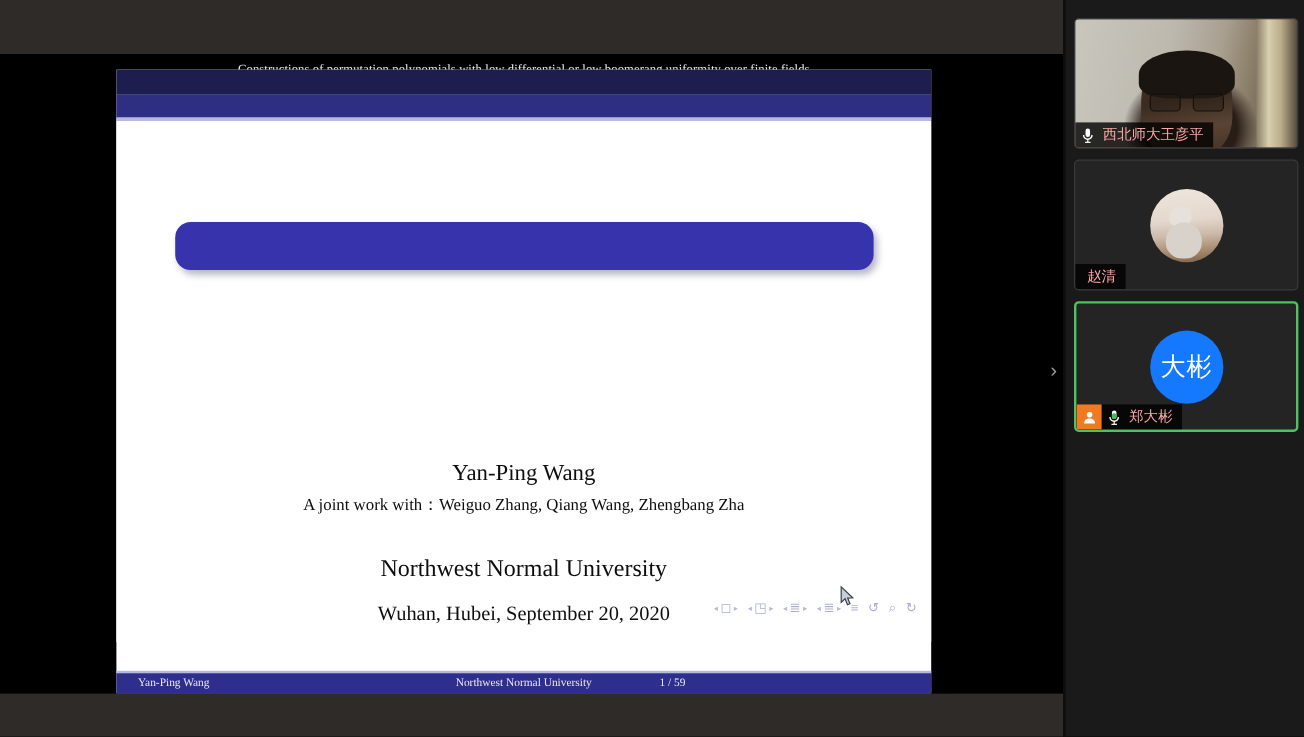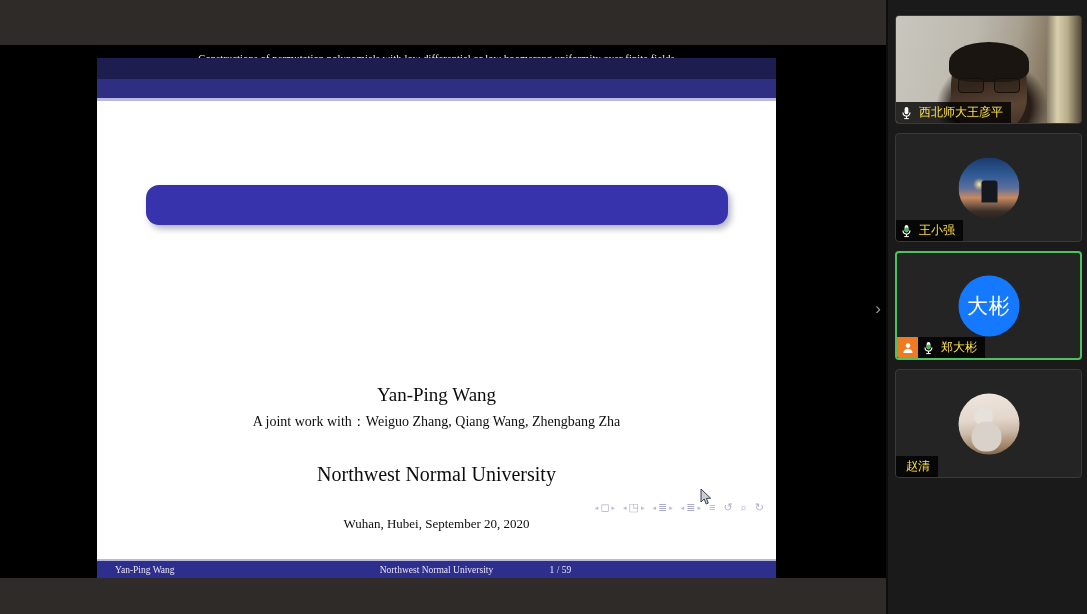--- a/index.html
+++ b/index.html
@@ -119,21 +119,21 @@
     position: absolute;
     left: 0; top: 280px;
     width: 100%;
     text-align: center;
     font-family: "Liberation Serif", serif;
     color: #0d0d0d;
   }
   .author-name { font-size: 19px; line-height: 27px; }
   .author-joint { font-size: 14px; line-height: 27px; }
   .author-inst { font-size: 20px; line-height: 27px; margin-top: 26px; }
-  .author-venue { font-size: 13px; line-height: 22px; margin-top: 25px; }
+  .author-venue { font-size: 17px; line-height: 22px; margin-top: 13px; }
 
   
   .nav-symbols {
     position: absolute;
     right: 12px; bottom: 22px;
     display: flex;
     align-items: center;
     gap: 8px;
     opacity: 0.42;
   }
@@ -374,21 +374,21 @@
   .host-badge svg { display: block; }
   .mic-slot {
     width: 21px; height: 21px;
     display: flex;
     align-items: center;
     justify-content: center;
     flex: 0 0 auto;
   }
   .mic-slot svg { display: block; }
   .name-text {
-    color: #fde047;
+    color: #fca5a5;
     font-family: "DejaVu Sans", sans-serif;
     font-size: 12px;
     line-height: 21px;
     white-space: nowrap;
     padding-left: 2px;
   }
   .nameplate.no-mic { padding-left: 8px; }
 
   
   .cursor {
@@ -494,35 +494,32 @@
             <rect x="3.6" y="1" width="3.8" height="7.2" rx="1.9" fill="#ffffff"></rect>
             <path d="M2 6.6a3.5 3.5 0 0 0 7 0" fill="none" stroke="#ffffff" stroke-width="1.2"></path>
             <rect x="5" y="10" width="1" height="2.4" fill="#ffffff"></rect>
             <rect x="3.2" y="12.1" width="4.6" height="1" fill="#ffffff"></rect>
           </svg>
         </span>
         <span class="name-text">西北师大王彦平</span>
       </div>
     </div>
 
+
     <div class="tile">
       <div class="tile-video">
-        <div class="avatar-circle av-dusk"></div>
-      </div>
-      <div class="nameplate">
-        <span class="mic-slot">
-          <svg width="11" height="14" viewBox="0 0 11 14">
-            <rect x="3.6" y="1" width="3.8" height="7.2" rx="1.9" fill="#ffffff"></rect>
-            <rect x="3.6" y="3.4" width="3.8" height="4.8" rx="1.6" fill="#3dc24e"></rect>
-            <path d="M2 6.6a3.5 3.5 0 0 0 7 0" fill="none" stroke="#ffffff" stroke-width="1.2"></path>
-            <rect x="5" y="10" width="1" height="2.4" fill="#ffffff"></rect>
-            <rect x="3.2" y="12.1" width="4.6" height="1" fill="#ffffff"></rect>
-          </svg>
-        </span>
-        <span class="name-text">王小强</span>
+        <div class="avatar-circle av-cat">
+          <span class="cat-ear-l"></span>
+          <span class="cat-ear-r"></span>
+          <span class="cat-head"></span>
+          <span class="cat-body"></span>
+        </div>
+      </div>
+      <div class="nameplate no-mic">
+        <span class="name-text">赵清</span>
       </div>
     </div>
 
     <div class="tile active">
       <div class="tile-video">
         <div class="avatar-circle" style="background:#1479ff">
           <div class="avatar-initials">大彬</div>
         </div>
       </div>
       <div class="nameplate">
@@ -538,30 +535,16 @@
             <rect x="3.6" y="3.4" width="3.8" height="4.8" rx="1.6" fill="#3dc24e"></rect>
             <path d="M2 6.6a3.5 3.5 0 0 0 7 0" fill="none" stroke="#ffffff" stroke-width="1.2"></path>
             <rect x="5" y="10" width="1" height="2.4" fill="#ffffff"></rect>
             <rect x="3.2" y="12.1" width="4.6" height="1" fill="#ffffff"></rect>
           </svg>
         </span>
         <span class="name-text">郑大彬</span>
       </div>
     </div>
 
-    <div class="tile">
-      <div class="tile-video">
-        <div class="avatar-circle av-cat">
-          <span class="cat-ear-l"></span>
-          <span class="cat-ear-r"></span>
-          <span class="cat-head"></span>
-          <span class="cat-body"></span>
-        </div>
-      </div>
-      <div class="nameplate no-mic">
-        <span class="name-text">赵清</span>
-      </div>
-    </div>
-
 
   </div>
 
 </div>
 
 </body></html>

